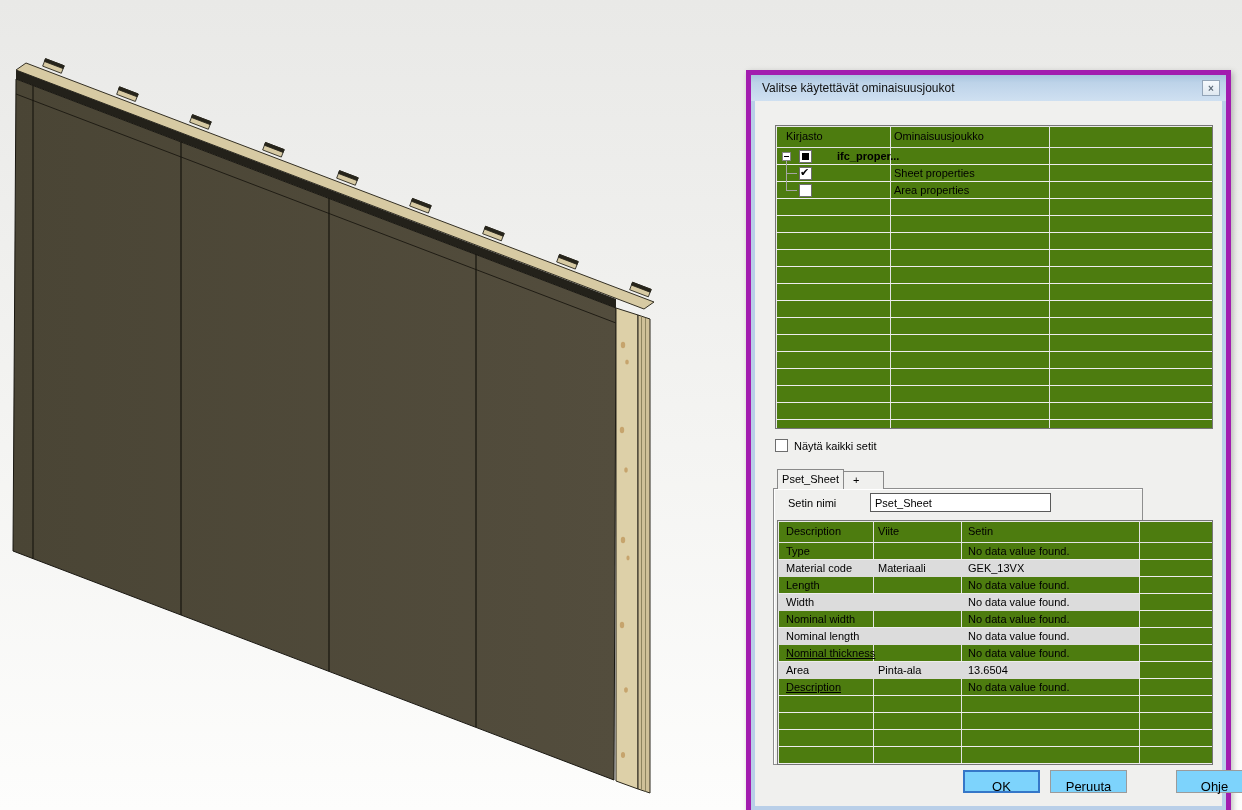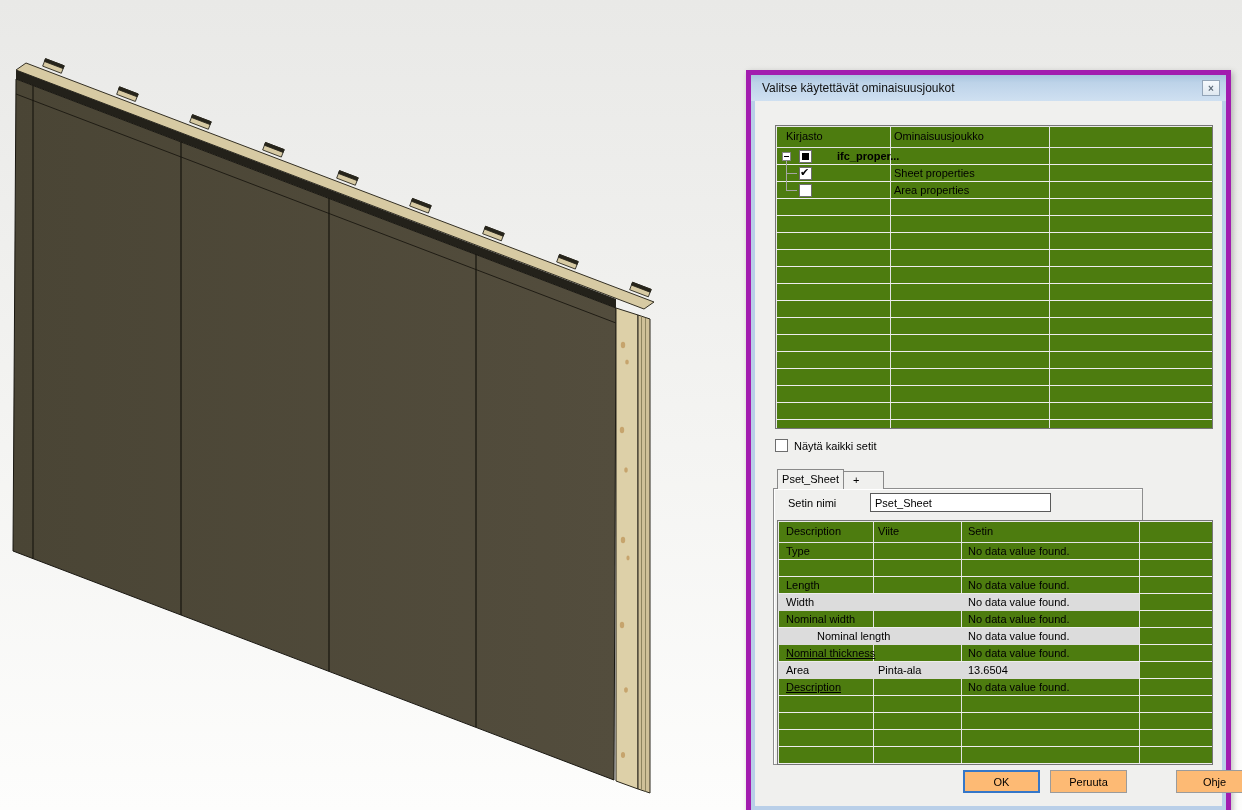--- a/index.html
+++ b/index.html
@@ -50,23 +50,23 @@
   #setNameLabel{position:absolute;left:14px;top:8px;font-size:11px;}
   #setNameField{position:absolute;left:96px;top:4px;width:181px;height:19px;box-sizing:border-box;
     background:#fff;border:1px solid #5a5a5a;font-family:"Liberation Sans",sans-serif;
     font-size:11px;padding:0 0 0 4px;}
   
   #propGrid{left:3px;top:31px;width:434px;height:243px;}
   .prow{position:absolute;left:0;right:0;height:17px;}
   .prow-alt{position:absolute;left:0;top:0;width:361px;height:17px;background:#dcdcdc;}
   .pcell{position:absolute;top:0;font-size:11px;line-height:17px;white-space:nowrap;color:#000;}
   
-  .btn{position:absolute;width:77px;height:23px;box-sizing:border-box;background:#fdba74;
-    border:1px solid #9b9b9b;font-family:"Liberation Sans",sans-serif;font-size:11px;
-    text-align:center;line-height:20px;padding:0;color:#000;}
+  .btn{position:absolute;width:77px;height:23px;box-sizing:border-box;background:#7dd3fc;
+    border:1px solid #9b9b9b;font-family:"Liberation Sans",sans-serif;font-size:13px;
+    text-align:center;line-height:20px;padding:6px;color:#000;}
   #okBtn{left:208px;top:669px;border:2px solid #3577c8;line-height:18px;}
   #cancelBtn{left:295px;top:669px;}
   #helpBtn{left:383px;top:669px;margin-left:38px;}
 </style>
 </head>
 <body>
 
 <div id="viewport">
 <svg width="1242" height="810" viewBox="0 0 1242 810">
   <defs>
@@ -198,36 +198,42 @@
         <div class="vline" style="left:361px"></div>
         <div class="gridlines"></div>
         <div class="hline" style="top:21px"></div>
         <span class="th" style="left:8px">Description</span>
         <span class="th" style="left:100px">Viite</span>
         <span class="th" style="left:190px">Setin</span>
       <div class="prow" style="top: 22px;">
             <span class="pcell" style="left: 8px;">Type</span>
             <span class="pcell" style="left: 190px;">No data value found.</span>
           </div>
+          <div class="prow" style="top: 39px;">
+            <div class="prow-alt"></div>
+            <span class="pcell" style="left: 8px;">Material code</span>
+            <span class="pcell" style="left: 100px;">Materiaali</span>
+            <span class="pcell" style="left: 190px;">GEK_13VX</span>
+          </div>
           <div class="prow" style="top: 56px;">
             <span class="pcell" style="left: 8px;">Length</span>
             <span class="pcell" style="left: 190px;">No data value found.</span>
           </div>
           <div class="prow" style="top: 73px;">
             <div class="prow-alt"></div>
             <span class="pcell" style="left: 8px;">Width</span>
             <span class="pcell" style="left: 190px;">No data value found.</span>
           </div>
           <div class="prow" style="top: 90px;">
             <span class="pcell" style="left: 8px;">Nominal width</span>
             <span class="pcell" style="left: 190px;">No data value found.</span>
           </div>
           <div class="prow" style="top: 107px;">
             <div class="prow-alt"></div>
-            <span class="pcell" style="left: 8px; margin-left: 31px;">Nominal length</span>
+            <span class="pcell" style="left: 8px;">Nominal length</span>
             <span class="pcell" style="left: 190px;">No data value found.</span>
           </div>
           <div class="prow" style="top: 124px;">
             <span class="pcell" style="left: 8px; text-decoration: underline;">Nominal thickness</span>
             <span class="pcell" style="left: 190px;">No data value found.</span>
           </div>
           <div class="prow" style="top: 141px;">
             <div class="prow-alt"></div>
             <span class="pcell" style="left: 8px;">Area</span>
             <span class="pcell" style="left: 100px;">Pinta-ala</span>

